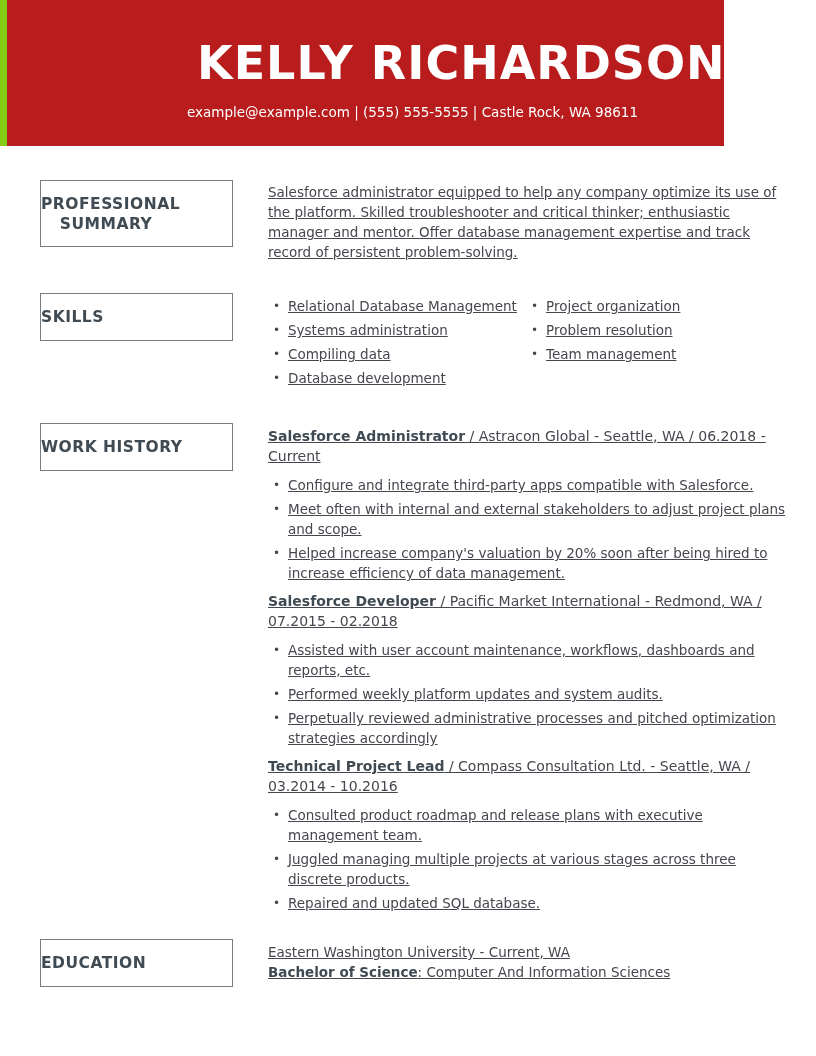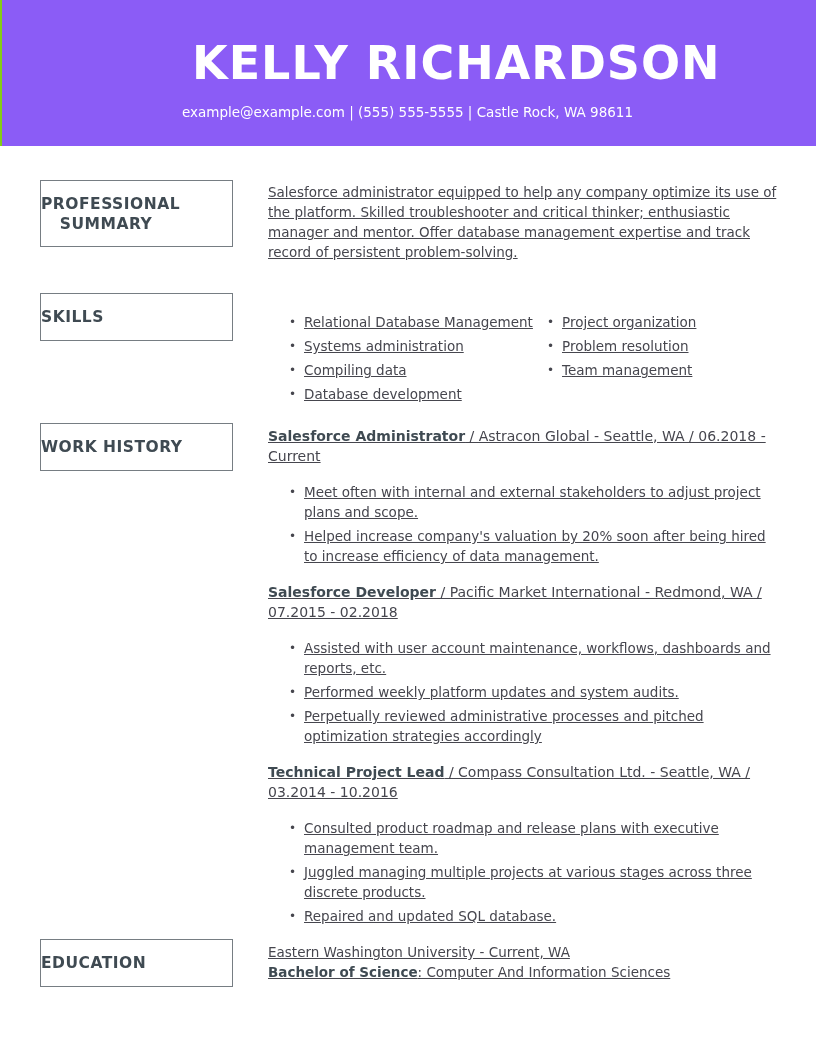--- a/index.html
+++ b/index.html
@@ -1,37 +1,37 @@
 <!DOCTYPE html>
 <html><head>
 <meta charset="utf-8">
 <style>
   html, body { margin: 0; padding: 0; }
   body {
     width: 816px; height: 1056px; background: #ffffff; position: relative; overflow: hidden;
     font-family: "DejaVu Sans", sans-serif; color: #46464e;
   }
   .header {
-    position: absolute; left: 0; top: 0; width: 816px; height: 146px;
-    background: #8b5cf6; border-left: 2px solid #84cc16; box-sizing: border-box;
+    position: absolute; left: 0; top: 0; width: 724px; height: 146px;
+    background: #b91c1c; border-left: 7px solid #84cc16; box-sizing: border-box;
   }
   .name {
     position: absolute; left: 190px; top: 36px; width: 600px;
     font-size: 46px; font-weight: bold; color: #ffffff; letter-spacing: 1px; white-space: nowrap;
   }
   .contact {
     position: absolute; left: 180px; top: 104px; font-size: 13.5px; color: #ffffff; white-space: nowrap;
   }
   .sec-box {
     position: absolute; left: 40px; width: 193px; box-sizing: border-box;
     border: 1px solid #767d83; display: flex; align-items: center; justify-content: flex-start;
     font-weight: bold; font-size: 15.5px; color: #3f4a52; text-align: center; letter-spacing: 0.5px; line-height: 20px;
   }
   .txt { position: absolute; font-size: 13.5px; line-height: 20px; color: #46464e; text-decoration: underline; }
-  ul { margin: 16px; padding: 0; list-style: none; }
+  ul { margin: 0; padding: 0; list-style: none; }
   li { position: relative; padding-left: 20px; font-size: 13.5px; line-height: 20px; margin-bottom: 4px; }
   li::before { content: "•"; position: absolute; left: 5px; top: 0; font-size: 12px; color: #46464e; }
   .job-title { font-weight: bold; color: #3f4a52; }
   .job-head { font-size: 14px; line-height: 20px; margin-bottom: 9px; }
   .job { margin-bottom: 8px; }
 </style>
 </head>
 <body>
 
 <div class="header">
@@ -59,20 +59,21 @@
   <li>Team management</li>
 </ul>
 
 <div class="sec-box" style="top:423px;height:48px;">
   <span>WORK HISTORY</span>
 </div>
 <div class="txt" style="left:268px;top:426px;width:522px;">
   <div class="job">
     <div class="job-head"><span class="job-title">Salesforce Administrator</span><span> / Astracon Global - Seattle, WA / 06.2018 - Current</span></div>
     <ul>
+      <li>Configure and integrate third-party apps compatible with Salesforce.</li>
       <li>Meet often with internal and external stakeholders to adjust project plans and scope.</li>
       <li>Helped increase company's valuation by 20% soon after being hired to increase efficiency of data management.</li>
     </ul>
   </div>
   <div class="job">
     <div class="job-head"><span class="job-title">Salesforce Developer</span><span> / Pacific Market International - Redmond, WA / 07.2015 - 02.2018</span></div>
     <ul>
       <li>Assisted with user account maintenance, workflows, dashboards and reports, etc.</li>
       <li>Performed weekly platform updates and system audits.</li>
       <li>Perpetually reviewed administrative processes and pitched optimization strategies accordingly</li>

